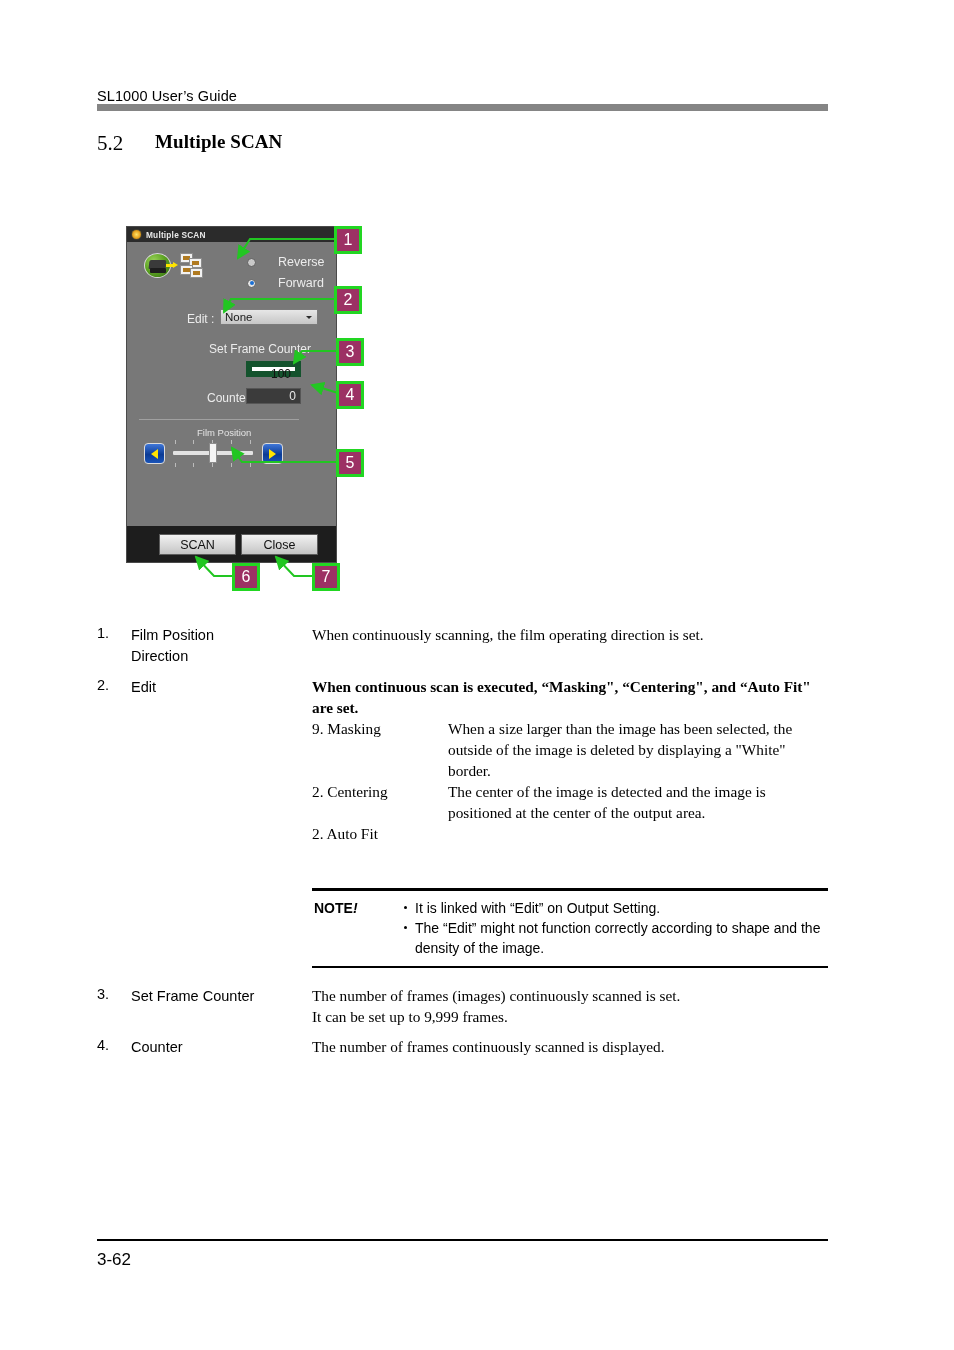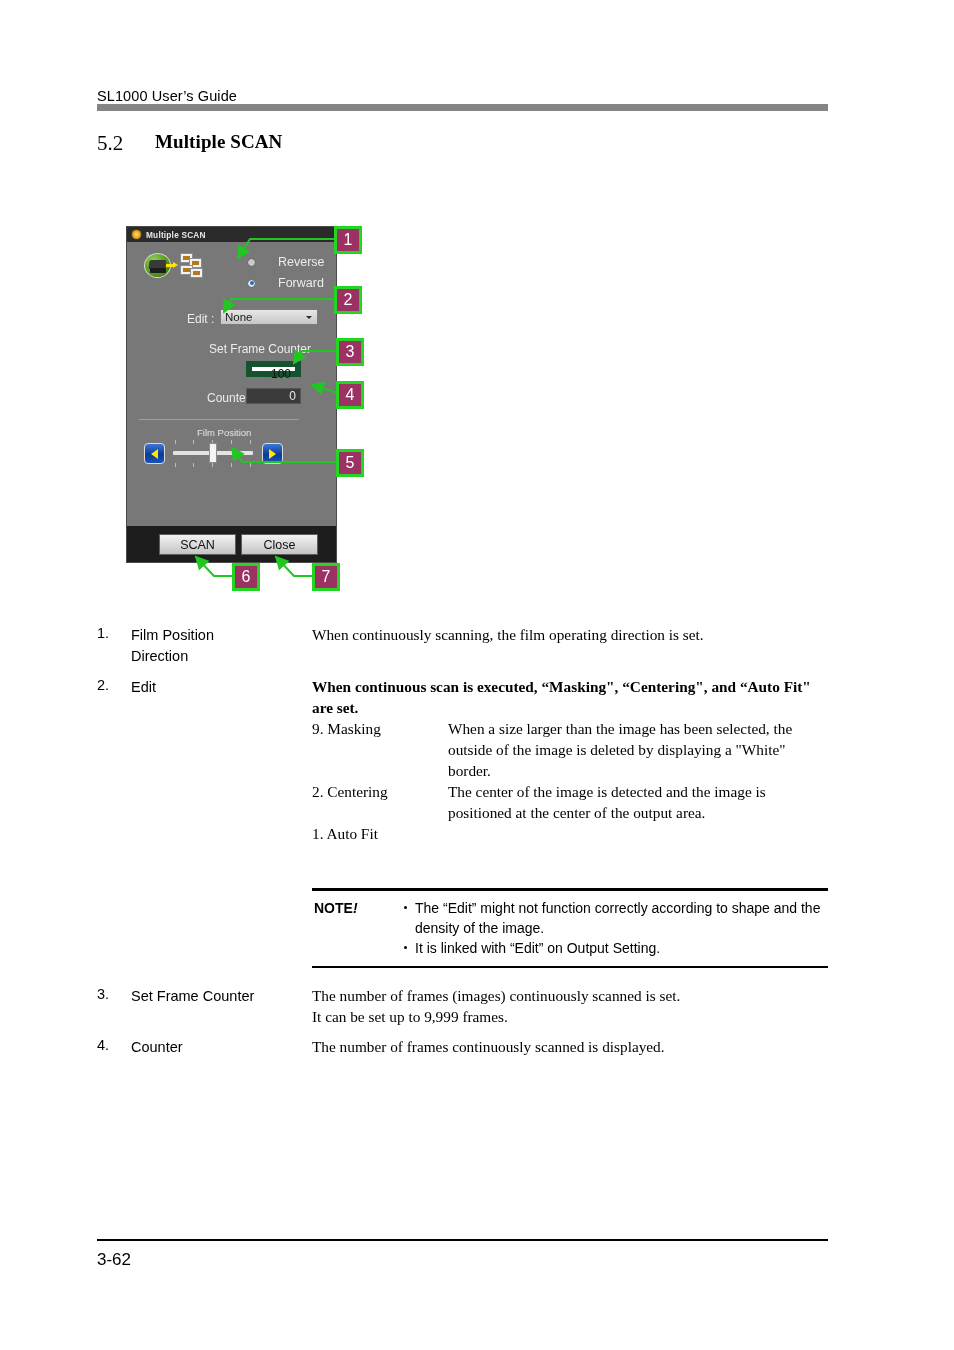--- a/index.html
+++ b/index.html
@@ -619,31 +619,31 @@
   <div class="item-num" style="left:97px; top:677px;">2.</div>
   <div class="item-term" style="left:131px; top:677px;">Edit</div>
   <div class="item-desc" style="left:312px; top:676px; width:515px;font-weight:bold;">When continuous scan is executed, “Masking", “Centering", and “Auto Fit" are set.</div>
 
   <div class="sub-term" style="left:312px; top:718px;">9. Masking</div>
   <div class="sub-desc" style="left:448px; top:718px; width:383px;">When a size larger than the image has been selected, the outside of the image is deleted by displaying a "White" border.</div>
 
   <div class="sub-term" style="left:312px; top:781px;">2. Centering</div>
   <div class="sub-desc" style="left:448px; top:781px; width:383px;">The center of the image is detected and the image is positioned at the center of the output area.</div>
 
-  <div class="sub-term" style="left:312px; top:823px;">1. Auto Fit</div>
+  <div class="sub-term" style="left:312px; top:823px;">2. Auto Fit</div>
 
   <div class="note-box">
     <div class="note-rule-top"></div>
     <div class="note-body">
       <div class="note-label">
         <span>NOTE</span><em>!</em>
       </div>
       <ul class="note-list">
+        <li>It is linked with “Edit” on Output Setting.</li>
         <li>The “Edit” might not function correctly according to shape and the density of the image.</li>
-        <li>It is linked with “Edit” on Output Setting.</li>
       </ul>
     </div>
     <div class="note-rule-bot"></div>
   </div>
 
   <div class="item-num" style="left:97px; top:986px;">3.</div>
   <div class="item-term" style="left:131px; top:986px;">Set Frame Counter</div>
   <div class="item-desc" style="left:312px; top:985px; width:520px; white-space:pre-line;">The number of frames (images) continuously scanned is set.
 It can be set up to 9,999 frames.</div>
 

